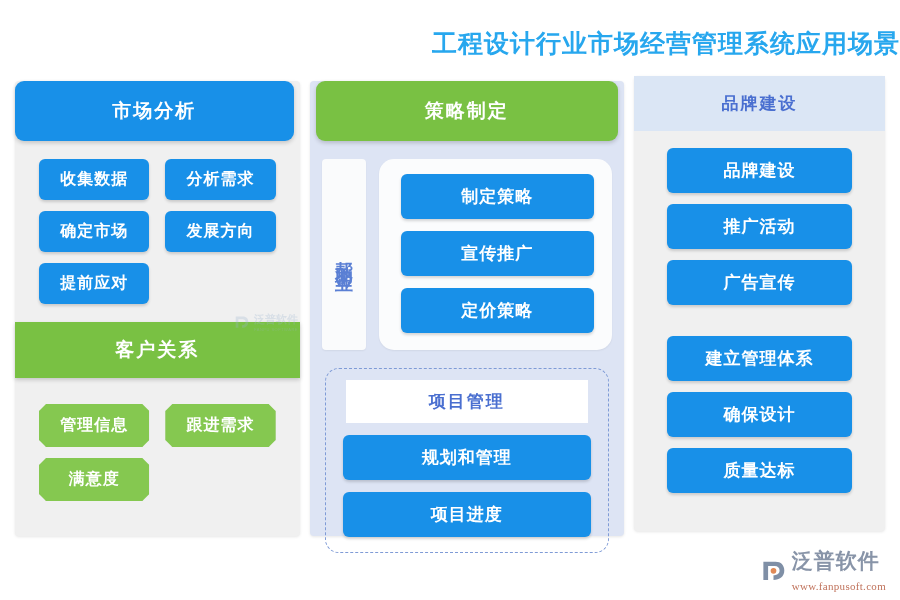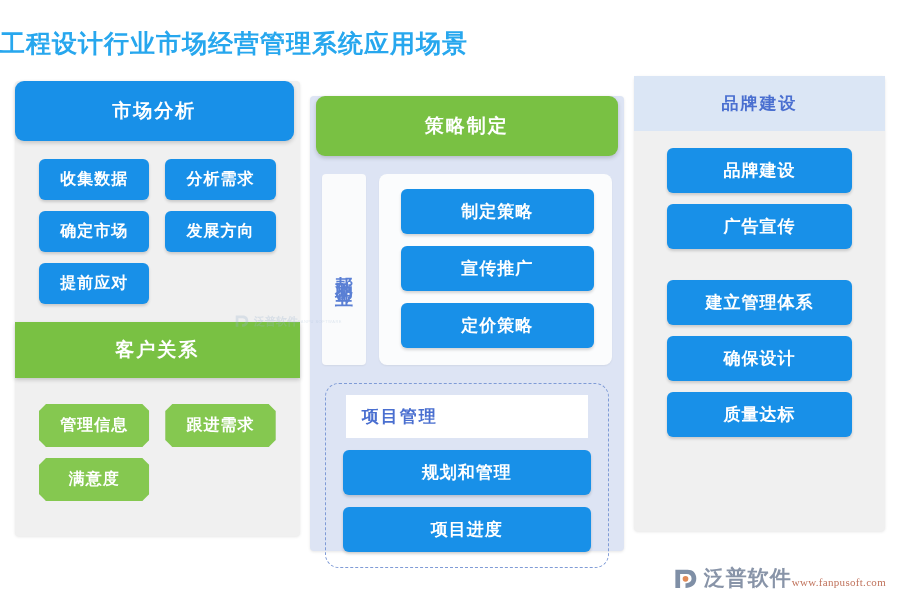--- a/index.html
+++ b/index.html
@@ -9,21 +9,21 @@
     width: 900px;
     height: 600px;
     background: #ffffff;
     font-family: "Liberation Sans", "DejaVu Sans", sans-serif;
     overflow: hidden;
     position: relative;
   }
 
   
   .page-title {
-    text-align: left;
+    text-align: right;
     font-size: 25px;
     font-weight: bold;
     color: #27a7ee;
     letter-spacing: 1px;
     padding-top: 28px;
     line-height: 1.2;
     user-select: none;
   }
 
   
@@ -118,21 +118,21 @@
   }
 
   .hdr-green-round {
     background: #79c143;
     color: #ffffff;
     font-size: 19px;
     font-weight: bold;
     text-align: center;
     border-radius: 9px;
     padding: 17px 0;
-    margin: 20px 6px 0 6px;
+    margin: 5px 6px 0 6px;
     box-shadow: 0 2px 4px rgba(0,0,0,.18);
     letter-spacing: 2px;
   }
 
   .mid-row {
     display: flex;
     gap: 13px;
     padding: 18px 12px 0 12px;
     align-items: stretch;
   }
@@ -152,21 +152,21 @@
     font-size: 18px;
     font-weight: bold;
     color: #5a7fd4;
     letter-spacing: 4px;
     line-height: 1.25;
   }
 
   .white-panel {
     flex: 1;
     background: #fbfcfd;
-    border-radius: 8px;
+    border-radius: 15px;
     padding: 15px 18px 17px 22px;
     display: flex;
     flex-direction: column;
     gap: 12px;
     box-shadow: 0 1px 2px rgba(0,0,0,.06);
   }
 
   .btn-blue-wide {
     background: #1890e8;
     color: #ffffff;
@@ -188,20 +188,21 @@
     display: flex;
     flex-direction: column;
     gap: 12px;
   }
 
   .white-header-strip {
     background: #ffffff;
     color: #4a6fd0;
     font-size: 17px;
     font-weight: bold;
+    text-align: center;
     padding: 10px 16px;
     letter-spacing: 2px;
     margin: 0 3px;
   }
 
   
   .right-stack {
     background: #f0f0f0;
     border-radius: 4px;
     box-shadow: 0 1px 3px rgba(0,0,0,.10);
@@ -244,21 +245,21 @@
   .logo {
     position: absolute;
     right: 14px;
     bottom: 8px;
     display: flex;
     align-items: center;
     gap: 5px;
     user-select: none;
   }
   .logo-mark { width: 27px; height: 27px; flex: none; }
-  .logo-text-wrap { display: flex; flex-direction: row; align-items: center; }
+  .logo-text-wrap { display: flex; flex-direction: column; align-items: flex-start; }
   .logo-name {
     font-size: 21px;
     font-weight: bold;
     color: #8894a8;
     letter-spacing: 1px;
     line-height: 1.05;
   }
   .logo-url {
     font-size: 11px;
     color: #c0735c;
@@ -323,20 +324,21 @@
     </div>
   </div>
 
   <div class="col col-right">
     <div class="right-stack">
 
       <div class="hdr-lightblue">品牌建设</div>
 
       <div class="right-group">
         <div class="btn-blue-wide">品牌建设</div>
+        <div class="btn-blue-wide">推广活动</div>
         <div class="btn-blue-wide">广告宣传</div>
       </div>
 
 
       <div class="right-group">
         <div class="btn-blue-wide">建立管理体系</div>
         <div class="btn-blue-wide">确保设计</div>
         <div class="btn-blue-wide">质量达标</div>
       </div>
 

